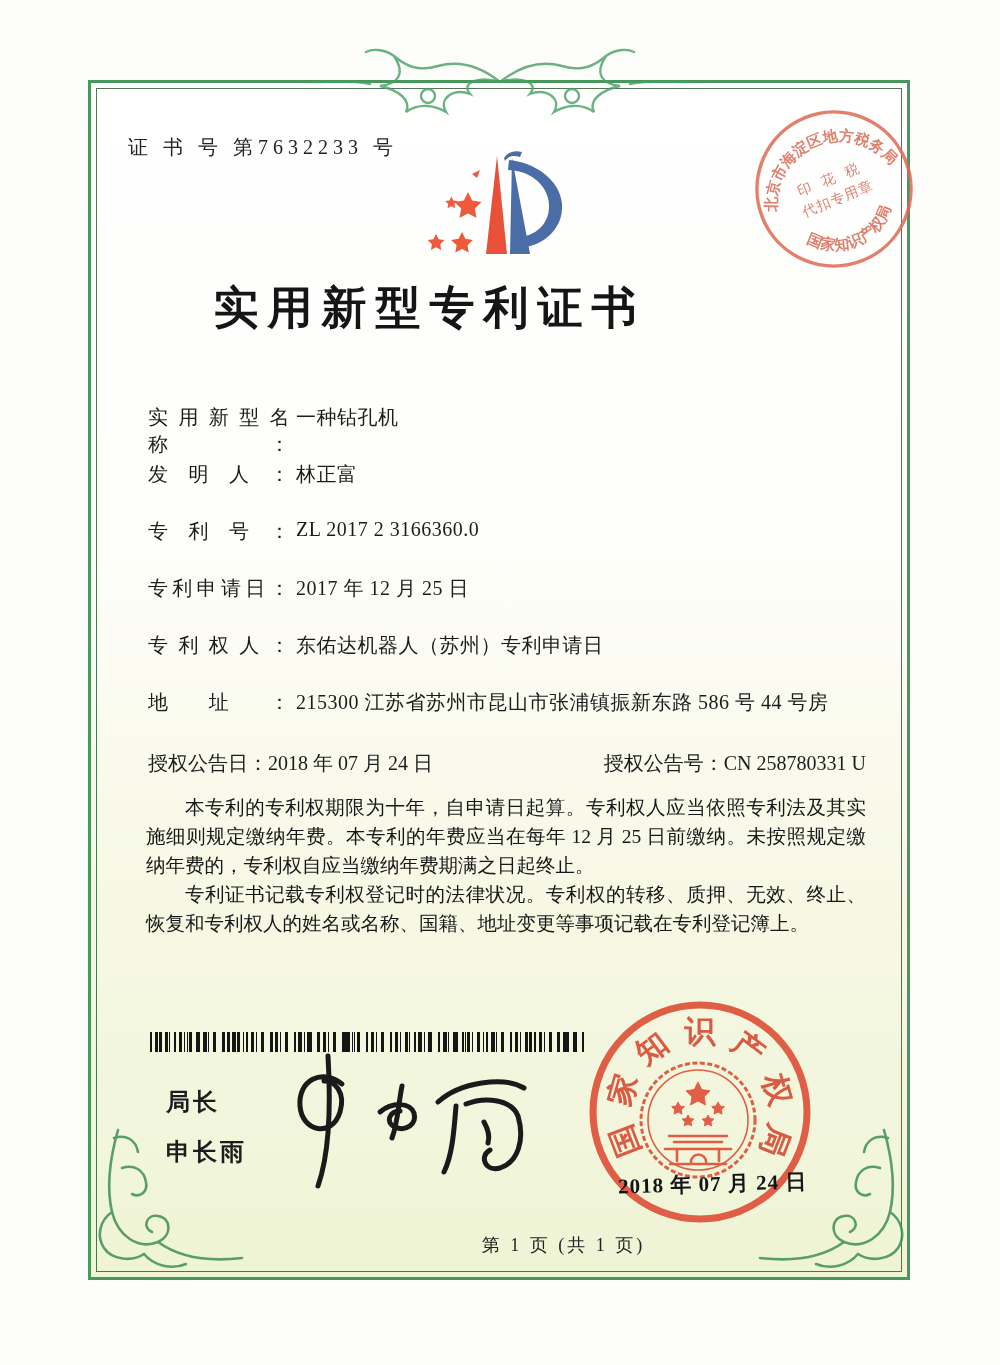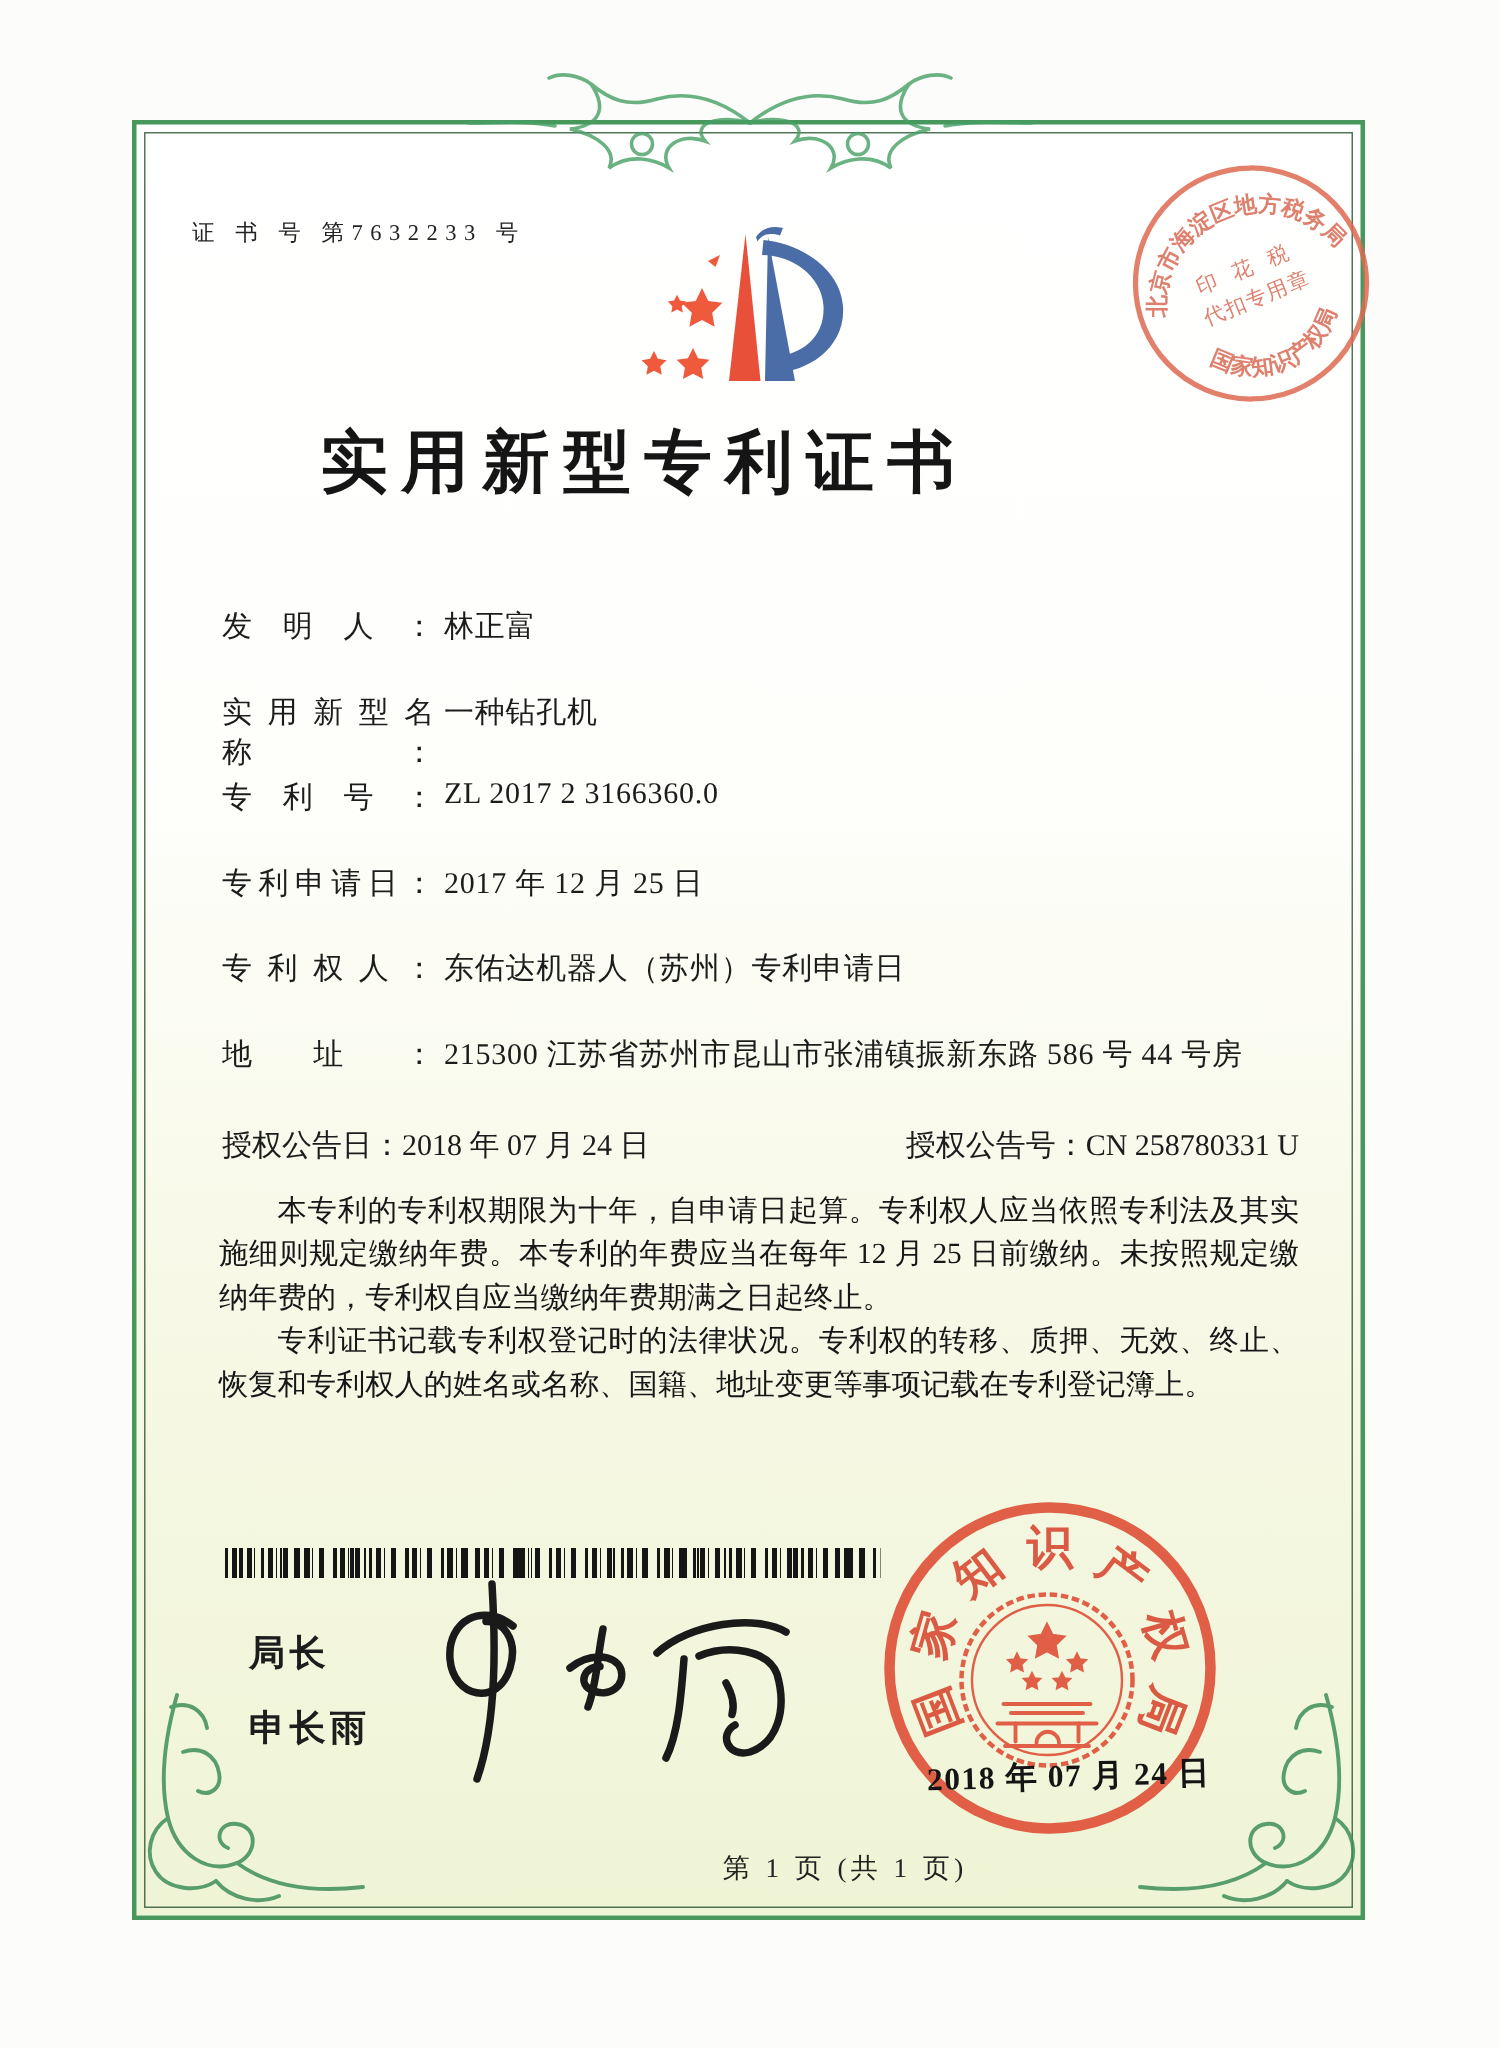--- a/index.html
+++ b/index.html
@@ -14,22 +14,22 @@
     position:absolute;left:88px;top:80px;width:822px;height:1200px;
     border:3px solid #48985e;box-sizing:border-box;
     background:linear-gradient(180deg,#ffffff 0%,#fefefb 38%,#f8f9e8 62%,#eff4d5 100%);
   }
   .frame-inner{
     position:absolute;left:5px;top:5px;right:5px;bottom:5px;
     border:1.5px solid #27532f;opacity:.8;
   }
   
   .cert-no{
-    position:absolute;left:128px;top:146px;
-    font-size:15px;letter-spacing:5px;color:#222;
+    position:absolute;left:128px;top:134px;
+    font-size:20px;letter-spacing:5px;color:#222;
   }
   .title{
     position:absolute;left:88px;top:278px;width:683px;
     text-align:center;font-size:45px;font-weight:700;
     letter-spacing:9px;color:#151515;
   }
   
   .fields{position:absolute;left:148px;top:404px;width:720px;font-size:20px;}
   .f-row{display:flex;height:24px;margin-bottom:33px;}
   .f-label{width:142px;flex:none;text-align:justify;text-align-last:justify;letter-spacing:.5px;}
@@ -144,26 +144,26 @@
   <path d="M85,12 L95,110 L74,110 Z" fill="#e8503a"></path>
   <path d="M100,14 L118,110 L98,110 Z" fill="#4a6da7"></path>
   <path d="M97,16 C120,18 148,34 150,60 C152,88 126,104 106,104 L104,94 C124,92 138,80 137,60 C136,40 116,26 96,26 Z" fill="#4a6da7"></path>
   <path d="M92,14 C96,8 102,6 110,8 L108,13 C101,11 96,12 93,17 Z" fill="#4a6da7"></path>
 </svg>
 
 <div class="title">实用新型专利证书</div>
 
 <div class="fields">
   <div class="f-row">
+    <span class="f-label">实用新型名称：</span>
+    <span class="f-value">一种钻孔机</span>
+  </div>
+  <div class="f-row">
     <span class="f-label">发明人：</span>
     <span class="f-value">林正富</span>
-  </div>
-  <div class="f-row">
-    <span class="f-label">实用新型名称：</span>
-    <span class="f-value">一种钻孔机</span>
   </div>
   <div class="f-row">
     <span class="f-label">专利号：</span>
     <span class="f-value">ZL 2017 2 3166360.0</span>
   </div>
   <div class="f-row">
     <span class="f-label">专利申请日：</span>
     <span class="f-value">2017 年 12 月 25 日</span>
   </div>
   <div class="f-row">

